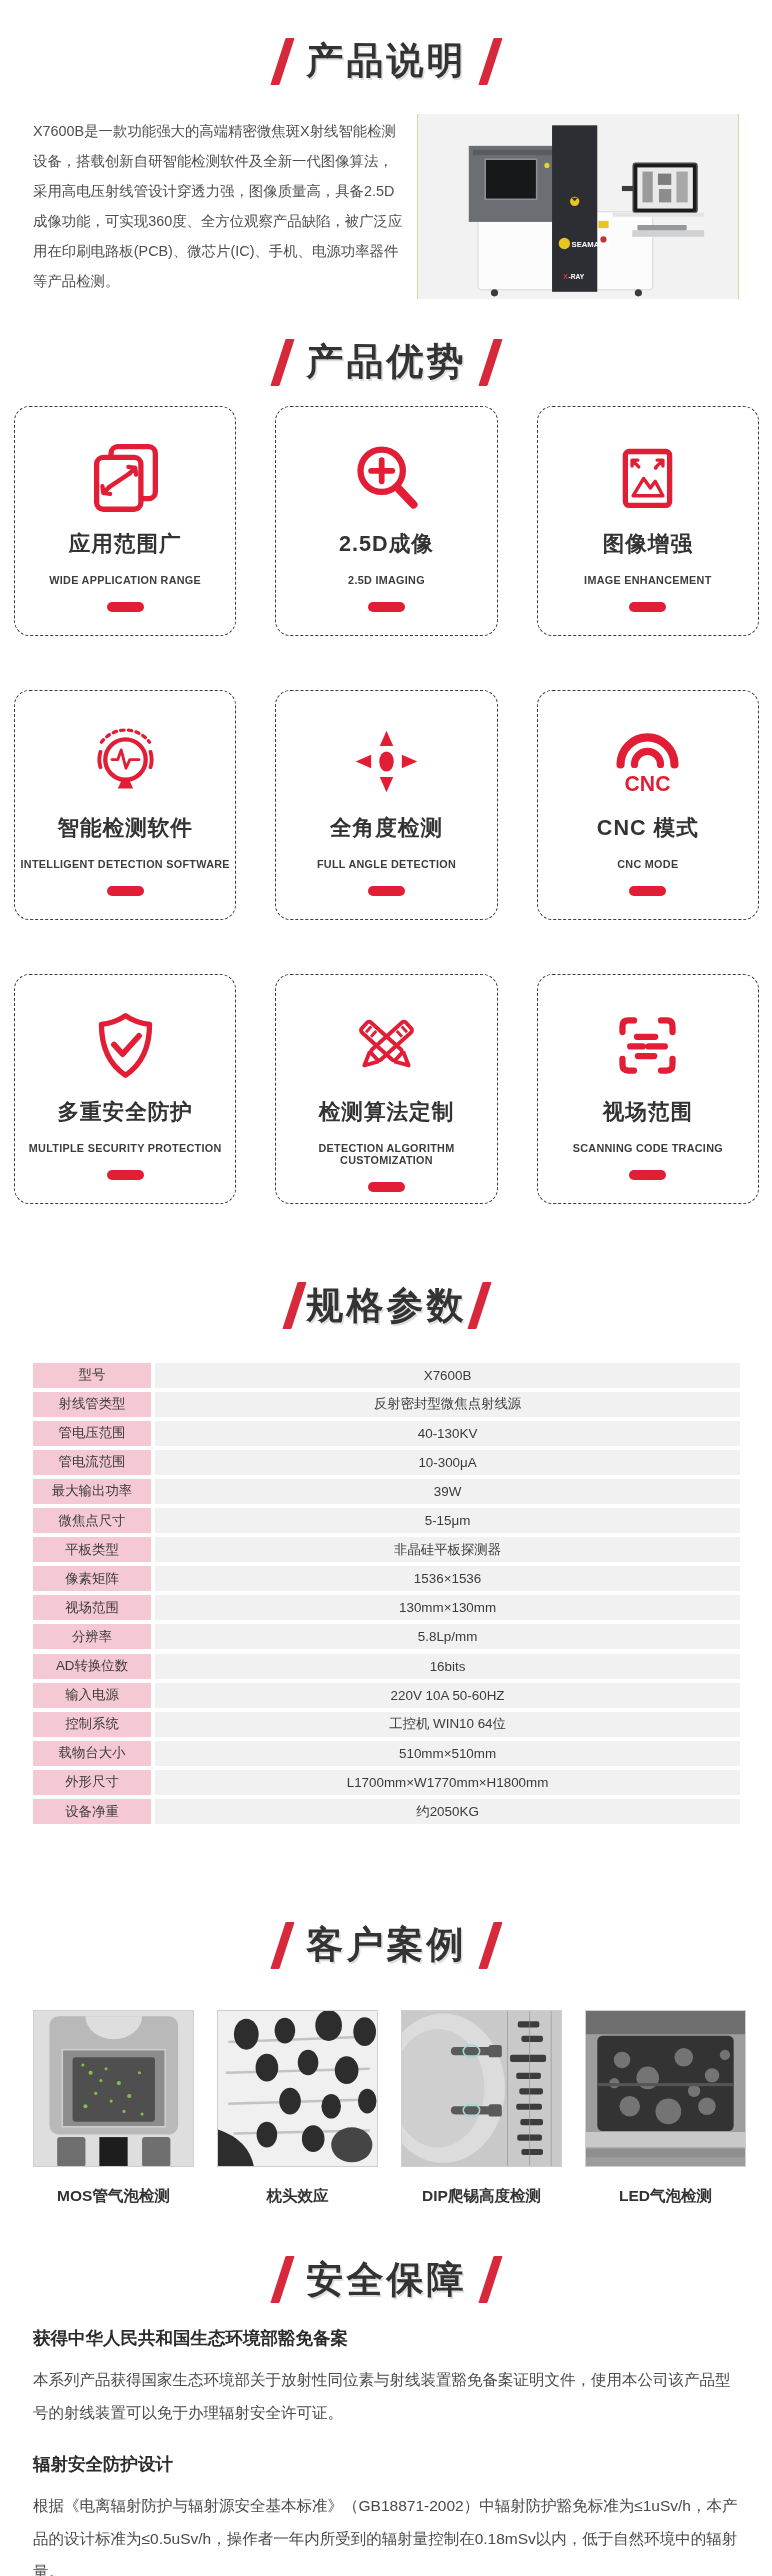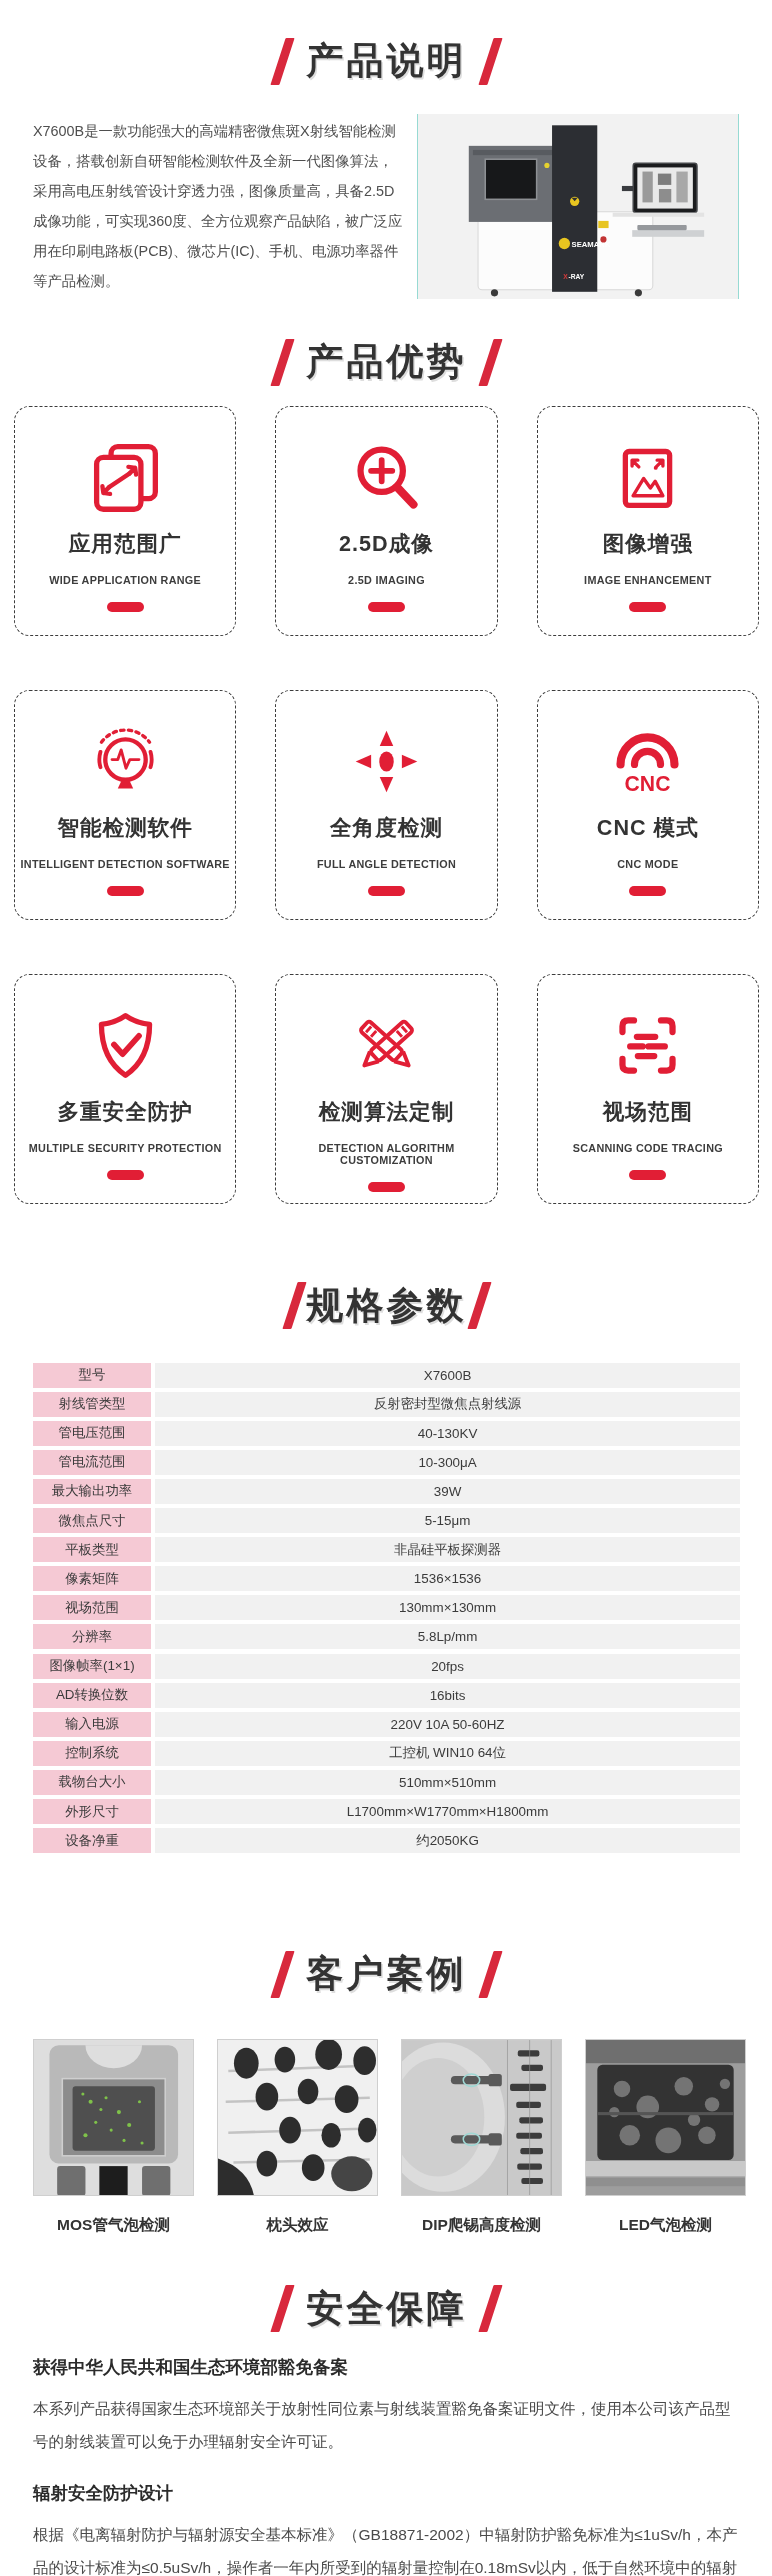--- a/index.html
+++ b/index.html
@@ -7,21 +7,21 @@
         font-family:"Liberation Sans","DejaVu Sans",sans-serif;color:#333;
         padding-top:39px;box-sizing:border-box;overflow:hidden;}
   
   .sec-title{display:flex;align-items:center;justify-content:center;gap:19.6px;height:44px;}
   .slash{width:8.8px;height:47px;background:#D8283C;transform:skewX(-18deg);border-radius:1px;}
   .sec-title .t{font-size:37px;font-weight:bold;color:#333;letter-spacing:3.1px;
                 text-shadow:1.5px 1.5px 0 #dedede;}
   
   .desc-wrap{display:flex;padding:0 33px;margin-top:31px;}
   .desc-text{width:371px;font-size:14.4px;line-height:30px;color:#4f4f4f;padding-top:2.1px;}
-  .desc-img{margin-left:13px;width:322px;height:185px;background:#14b8a6;}
+  .desc-img{margin-left:13px;width:322px;height:185px;background:#84cc16;}
   
   .adv-title{margin-top:41px;}
   .cards{display:grid;grid-template-columns:repeat(3,1fr);column-gap:39px;row-gap:54px;
          padding:0 14px;margin-top:21.6px;}
   .card{height:230px;border:1.5px dashed #3c3c3c;border-radius:15.5px;box-sizing:border-box;
         display:flex;flex-direction:column;align-items:center;background:#fff;}
   .card .icon{height:77px;margin-top:32px;display:flex;align-items:center;justify-content:center;}
   .card .cn{font-size:21.6px;font-weight:bold;color:#333;margin-top:13.4px;letter-spacing:1px;}
   .card .en{font-size:10.8px;font-weight:bold;color:#3d3d3d;margin-top:16.5px;letter-spacing:0.3px;text-align:center;padding:0 4.1px;}
   .reddash{width:37px;height:10.3px;border-radius:5.2px;background:#E11E35;margin-top:15.5px;}
@@ -279,24 +279,20 @@
       </div>
     <div class="srow">
         <div class="scell-l">视场范围</div>
         <div class="scell-v">130mm×130mm</div>
       </div>
     <div class="srow">
         <div class="scell-l">分辨率</div>
         <div class="scell-v">5.8Lp/mm</div>
       </div>
     <div class="srow">
-        <div class="scell-l">图像帧率(1×1)</div>
-        <div class="scell-v">20fps</div>
-      </div>
-    <div class="srow">
         <div class="scell-l">AD转换位数</div>
         <div class="scell-v">16bits</div>
       </div>
     <div class="srow">
         <div class="scell-l">输入电源</div>
         <div class="scell-v">220V 10A 50-60HZ</div>
       </div>
     <div class="srow">
         <div class="scell-l">控制系统</div>
         <div class="scell-v">工控机 WIN10 64位</div>

